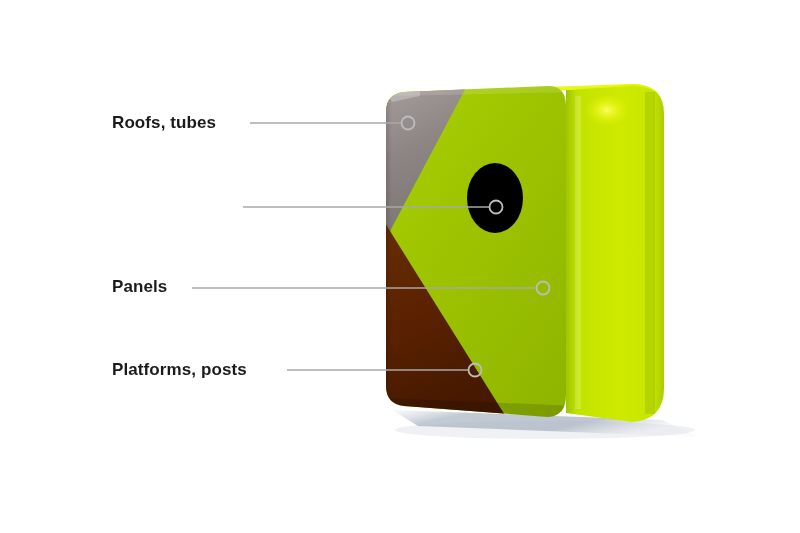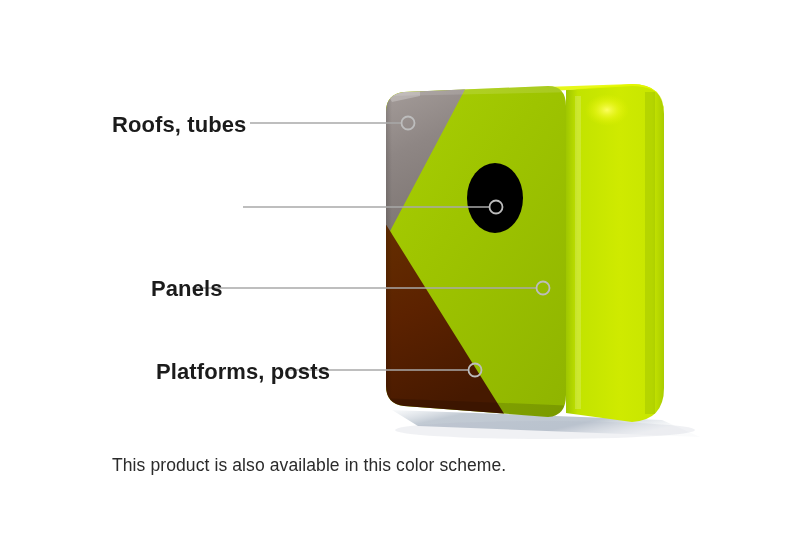--- a/index.html
+++ b/index.html
@@ -24,31 +24,31 @@
     position: absolute;
     left: 0;
     top: 0;
     width: 800px;
     height: 533px;
     display: block;
   }
   .callout-label {
     position: absolute;
     font-family: "Liberation Sans", sans-serif;
-    font-size: 22px;
+    font-size: 17px;
     font-weight: bold;
     color: #1b1b1b;
     letter-spacing: 0.1px;
     white-space: nowrap;
     line-height: 1;
   }
   #label-roofs-tubes   { left: 112px; top: 114px; }
   #label-ropes-nets    { left: 112px; top: 197px; }
-  #label-panels        { left: 112px; top: 278px; margin-left: 39px; }
-  #label-platforms-posts { left: 112px; top: 361px; margin-left: 44px; }
+  #label-panels        { left: 112px; top: 278px; }
+  #label-platforms-posts { left: 112px; top: 361px; }
 
   #caption {
     position: absolute;
     left: 112px;
     top: 457px;
     font-family: "Liberation Sans", sans-serif;
     font-size: 17.5px;
     font-weight: normal;
     color: #2b2b2b;
     white-space: nowrap;
@@ -210,15 +210,14 @@
     </g>
   </svg>
 
   <div class="callout-label" id="label-roofs-tubes">Roofs, tubes</div>
 
 
   <div class="callout-label" id="label-panels">Panels</div>
 
   <div class="callout-label" id="label-platforms-posts">Platforms, posts</div>
 
-  <div id="caption">This product is also available in this color scheme.</div>
 
 </div>
 
 </body></html>

